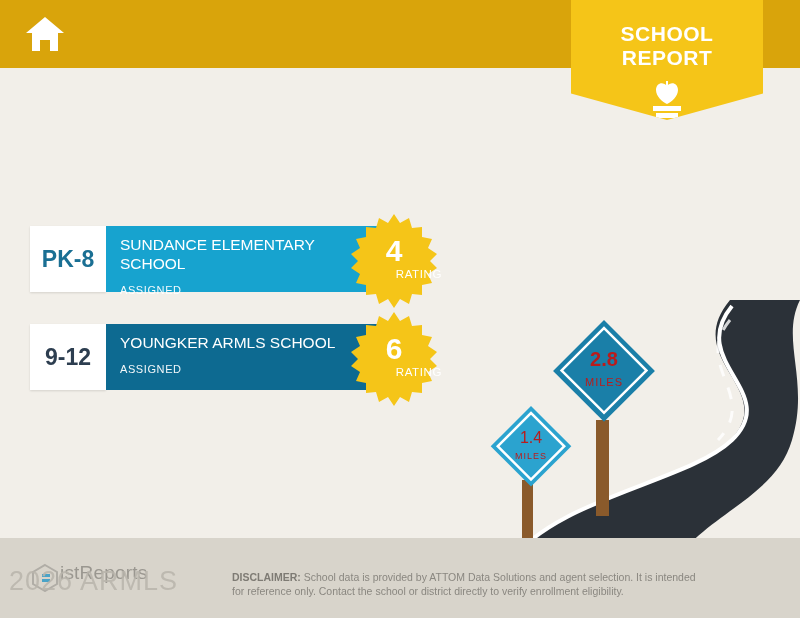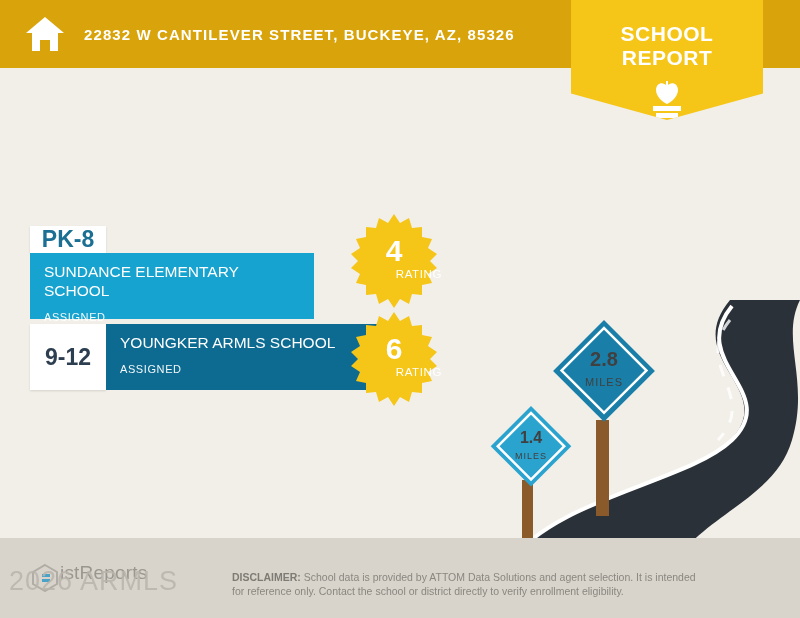--- a/index.html
+++ b/index.html
@@ -42,21 +42,21 @@
     font-size:40px;font-weight:bold;color:#17375e;letter-spacing:.4px;
   }
   .subhead{
     position:absolute;left:30px;top:145px;width:560px;
     font-size:16px;line-height:23px;color:#2a3b4d;
   }
   .hl{color:#e03b2f;font-weight:bold;}
 
   
   .bar{position:absolute;height:66px;display:flex;}
-  .bar1{left:30px;top:226px;flex-direction:column;}
+  .bar1{left:30px;top:226px;}
   .bar2{left:30px;top:324px;}
   .grade{
     width:76px;height:66px;background:#ffffff;
     display:flex;align-items:center;justify-content:center;
     color:#1a6f93;font-size:23px;font-weight:bold;
     box-shadow:0 1px 2px rgba(0,0,0,.12);
   }
   .grade2{color:#2d3e50;}
   .namebox{
     width:284px;height:66px;padding:9px 12px 0 14px;box-sizing:border-box;
@@ -80,21 +80,21 @@
   .badge .lbl{
     position:absolute;left:0;top:56px;width:96px;text-align:right;
     font-size:11.5px;letter-spacing:.6px;color:#ffffff;
   }
 
   
   .scene{position:absolute;left:430px;top:300px;width:370px;height:270px;}
 
   .sign{position:absolute;}
   .signtext{
-    position:absolute;left:0;width:100%;text-align:center;color:#404040;
+    position:absolute;left:0;width:100%;text-align:center;color:#b91c1c;
   }
 
   
   .footer{
     position:absolute;left:0;top:538px;width:800px;height:80px;background:#d8d4cb;
   }
   .disclaimer{
     position:absolute;left:232px;top:570px;width:470px;
     font-size:10.5px;line-height:14px;color:#8a8780;
   }
@@ -113,21 +113,20 @@
 
 <div class="page">
 
   <div class="header">
     <div class="header-inner">
       <span class="home-icon">
         <svg width="42" height="40" viewBox="0 0 42 40">
           <path d="M21 3 L40 19 L34 19 L34 37 L26 37 L26 26 L16 26 L16 37 L8 37 L8 19 L2 19 Z" fill="#ffffff"></path>
         </svg>
       </span>
-      <span class="addr">22832 W CANTILEVER STREET, BUCKEYE, AZ, 85326</span>
     </div>
   </div>
 
   <div class="ribbon">
     <div class="ribbon-title">
       <div>SCHOOL</div>
       <div>REPORT</div>
     </div>
     <div class="apple-wrap">
       <svg width="56" height="44" viewBox="0 0 56 44">
@@ -190,21 +189,21 @@
       <div class="signtext" style="top:30px;font-size:20px;font-weight:bold;">2.8</div>
       <div class="signtext" style="top:58px;font-size:11px;letter-spacing:1px;">MILES</div>
     </div>
 
     
     <div class="sign" style="left:58px;top:104px;width:86px;height:86px;">
       <svg width="86" height="86" viewBox="0 0 86 86">
         <rect x="43" y="2" width="57" height="57" transform="rotate(45 43 2)" fill="#2ba3cf"></rect>
         <rect x="43" y="9" width="47" height="47" transform="rotate(45 43 9)" fill="none" stroke="#ffffff" stroke-width="2.5"></rect>
       </svg>
-      <div class="signtext" style="top:25px;font-size:16px;font-weight:bold;">1.4</div>
+      <div class="signtext" style="top:25px;font-size:16px;font-weight:normal;">1.4</div>
       <div class="signtext" style="top:47px;font-size:9px;letter-spacing:1px;">MILES</div>
     </div>
   </div>
 
   <div class="footer"></div>
 
   <div class="logo">
     <svg width="30" height="30" viewBox="0 0 30 30">
       <path d="M15 3 L27 10 L27 22 L15 29 L3 22 L3 10 Z" fill="none" stroke="#b0ada6" stroke-width="2"></path>
       <path d="M12 12 h8 v3 h-8 z M12 17 h8 v3 h-8 z" fill="#4aa3c7"></path>

